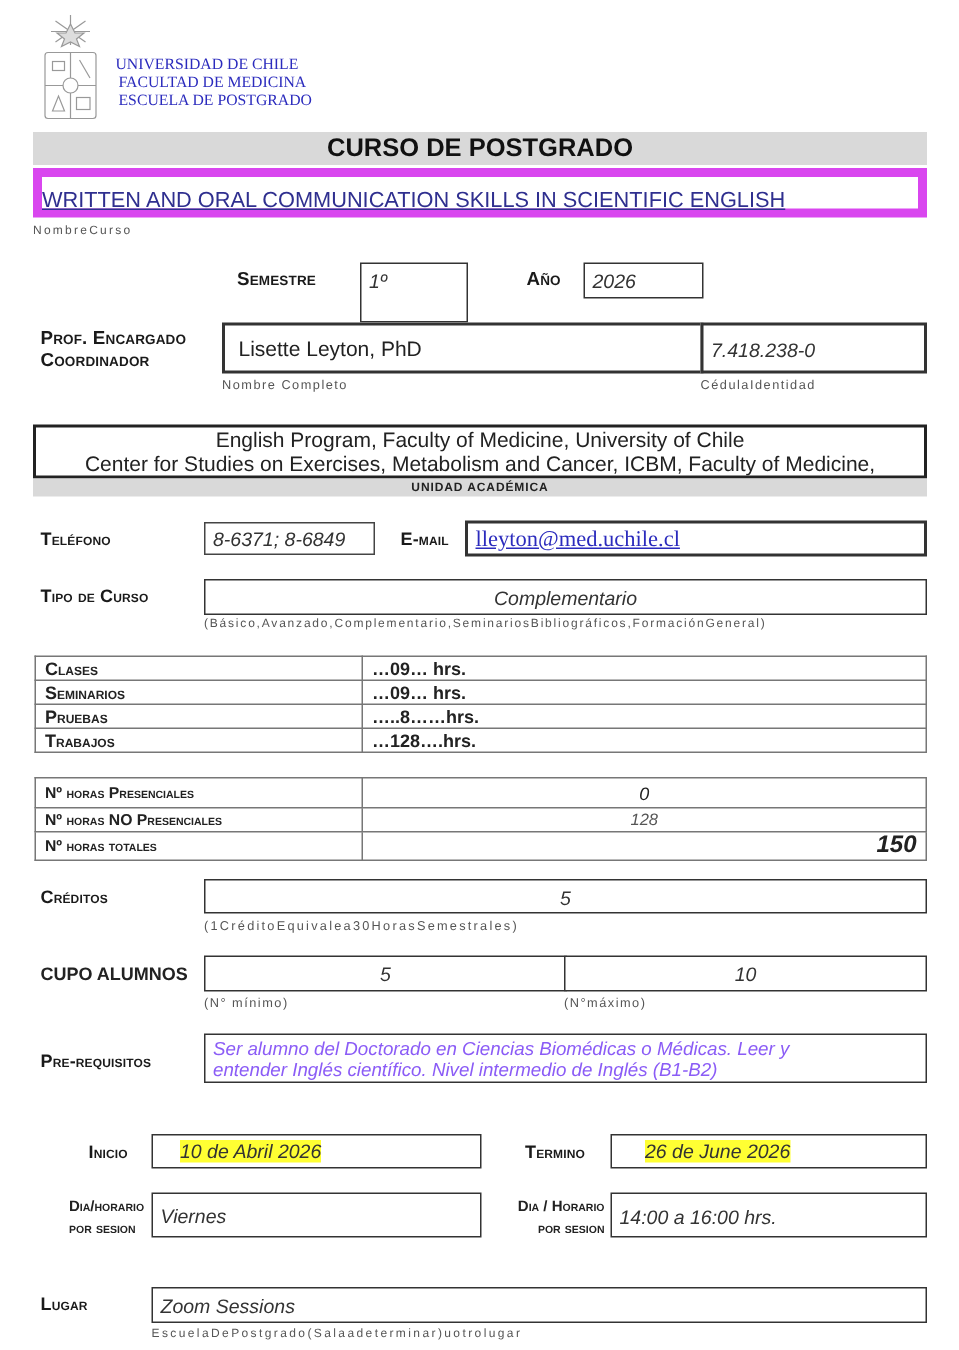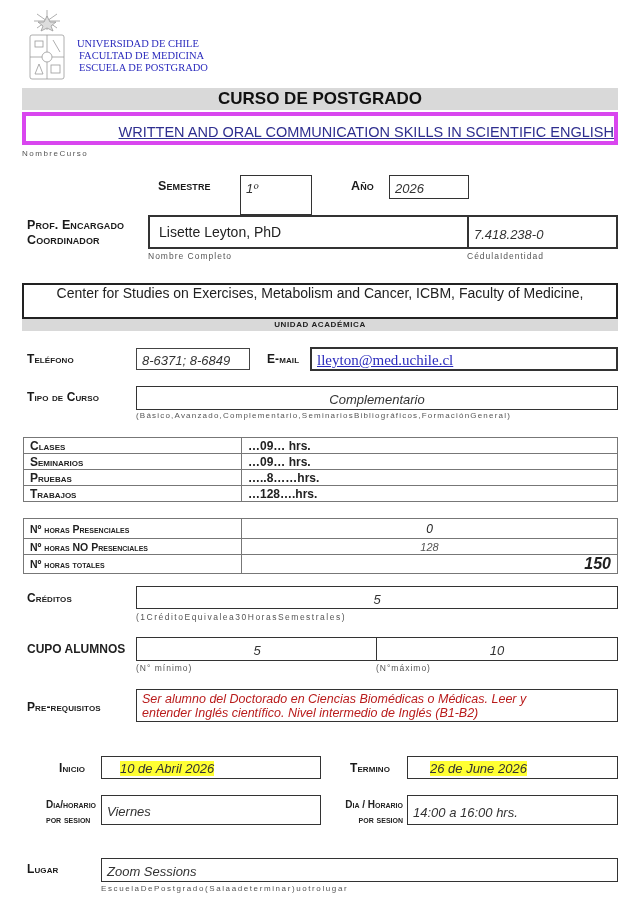--- a/index.html
+++ b/index.html
@@ -5,21 +5,21 @@
   html, body { margin: 0; padding: 0; background: #ffffff; }
   body { width: 639px; height: 900px; position: relative; overflow: hidden;
          font-family: "Liberation Sans", sans-serif; color: #222; }
   .abs { position: absolute; box-sizing: border-box; }
   .lbl { font-weight: bold; font-size: 12px; color: #1a1a1a; font-variant: small-caps; letter-spacing: 0.1px; }
   .box { border: 1.5px solid #333; background: #fff; }
   .val { font-size: 13px; color: #333; font-style: italic; }
   .hint { font-size: 8.5px; color: #555; letter-spacing: 2px; text-align: left; }
   .uni { font-family: "Liberation Serif", serif; color: #2b2bbd; font-size: 10.5px; line-height: 12px; }
   .banner { background: #d9d9d9; text-align: center; font-weight: bold; font-size: 17px; color: #111; }
-  .title-box { border: 4px solid #d946ef; text-align: right; }
+  .title-box { border: 6px solid #d946ef; text-align: left; }
   .course-title { color: #2f2f8f; text-decoration: underline; font-size: 14.5px; }
   table.grid { border-collapse: collapse; position: absolute; }
   table.grid td { border: 1px solid #777; padding: 0 6px; height: 15px; font-size: 12px; }
   table.grid td.k { font-weight: bold; font-variant: small-caps; width: 205px; }
   table.grid td.v { font-weight: bold; }
   .hl { background: #ffff33; }
 </style>
 </head>
 <body>
 
@@ -72,20 +72,21 @@
 <div class="abs box" style="left:148px;top:215px;width:321px;height:34px;padding:7px 9px;font-size:14px;color:#222;border-width:2px;">
   <span>Lisette Leyton, PhD</span>
 </div>
 <div class="abs box" style="left:467px;top:215px;width:151px;height:34px;padding:8px 5px;border-width:2px;">
   <span class="val">7.418.238-0</span>
 </div>
 <div class="abs hint" style="left:148px;top:251px;width:250px;letter-spacing:1px;">Nombre Completo</div>
 <div class="abs hint" style="left:467px;top:251px;width:151px;letter-spacing:1px;">CédulaIdentidad</div>
 
 <div class="abs" style="left:22px;top:283px;width:596px;height:36px;border:2px solid #222;text-align:center;font-size:14px;line-height:16px;color:#222;">
+  <div>English Program, Faculty of Medicine, University of Chile</div>
   <div style="white-space:nowrap;">Center for Studies on Exercises, Metabolism and Cancer, ICBM, Faculty of Medicine,</div>
 </div>
 <div class="abs" style="left:22px;top:319px;width:596px;height:12px;background:#d9d9d9;text-align:center;font-size:8px;font-weight:bold;line-height:12px;letter-spacing:0.6px;">
   <span>UNIDAD ACADÉMICA</span>
 </div>
 
 <div class="abs lbl" style="left:27px;top:352px;">Teléfono</div>
 <div class="abs" style="left:136px;top:348px;width:114px;height:22px;border:1px solid #444;padding:2px 5px;">
   <span class="val">8-6371; 8-6849</span>
 </div>
@@ -148,21 +149,21 @@
 <div class="abs box" style="left:136px;top:637px;width:242px;height:24px;text-align:center;padding-top:3px;">
   <span class="val">5</span>
 </div>
 <div class="abs box" style="left:376px;top:637px;width:242px;height:24px;text-align:center;padding-top:3px;">
   <span class="val">10</span>
 </div>
 <div class="abs hint" style="left:136px;top:663px;width:230px;letter-spacing:1px;">(N° mínimo)</div>
 <div class="abs hint" style="left:376px;top:663px;width:250px;letter-spacing:1px;">(N°máximo)</div>
 
 <div class="abs lbl" style="left:27px;top:700px;">Pre-requisitos</div>
-<div class="abs box" style="left:136px;top:689px;width:482px;height:33px;padding:2px 5px;font-size:12.5px;line-height:14px;font-style:italic;color:#b91c1c;">
+<div class="abs box" style="left:136px;top:689px;width:482px;height:33px;padding:2px 5px;font-size:12.5px;line-height:14px;font-style:italic;color:#8b5cf6;">
   <div>Ser alumno del Doctorado en Ciencias Biomédicas o Médicas. Leer y</div>
   <div>entender Inglés científico. Nivel intermedio de Inglés (B1-B2)</div>
 </div>
 
 <div class="abs lbl" style="left:27px;top:761px;margin-left:32px;">Inicio</div>
 <div class="abs box" style="left:101px;top:756px;width:220px;height:23px;padding:2px 18px;">
   <span class="val hl">10 de Abril 2026</span>
 </div>
 <div class="abs lbl" style="left:350px;top:761px;">Termino</div>
 <div class="abs box" style="left:407px;top:756px;width:211px;height:23px;padding:2px 22px;">

